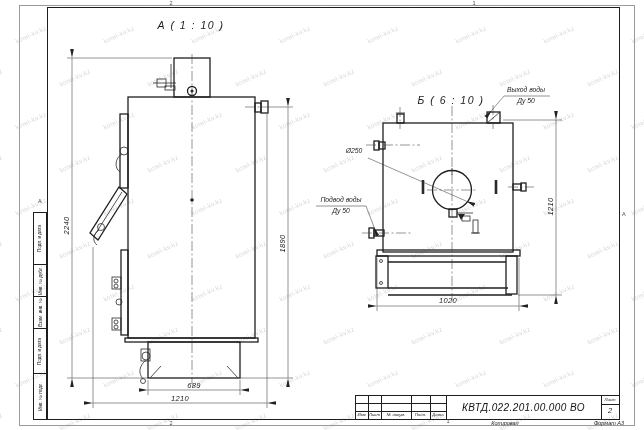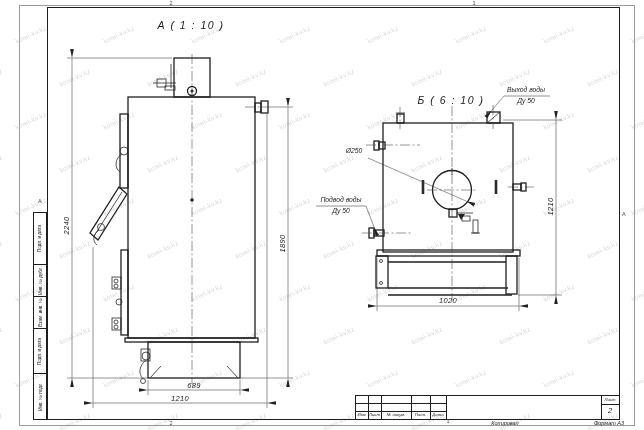--- a/index.html
+++ b/index.html
@@ -326,20 +326,21 @@
     <div class="tb-v" style="left:90px"></div>
     <div class="tb-v" style="left:245px"></div>
     <div class="tb-h" style="top:7px"></div>
     <div class="tb-h" style="top:15px"></div>
     <div class="tb-h2"></div>
     <div class="tb-lbl" style="left:0;width:12px">Изм.</div>
     <div class="tb-lbl" style="left:12px;width:13px">Лист</div>
     <div class="tb-lbl" style="left:25px;width:30px">№ докум.</div>
     <div class="tb-lbl" style="left:55px;width:19px">Подп.</div>
     <div class="tb-lbl" style="left:74px;width:16px">Дата</div>
+    <div class="tb-desig">КВТД.022.201.00.000 ВО</div>
     <div class="tb-list-lbl">Лист</div>
     <div class="tb-list-num">2</div>
   </div>
 
   <div class="tx footer-t" style="left:462px;top:420px;width:86px">Копировал</div>
   <div class="tx footer-t" style="left:576px;top:420px;width:66px">Формат А3</div>
 
 </div>
 
 </body></html>

